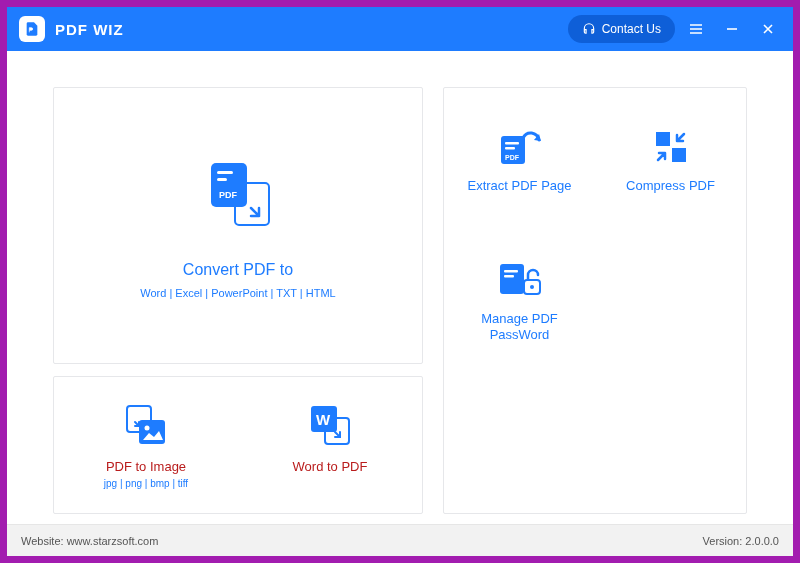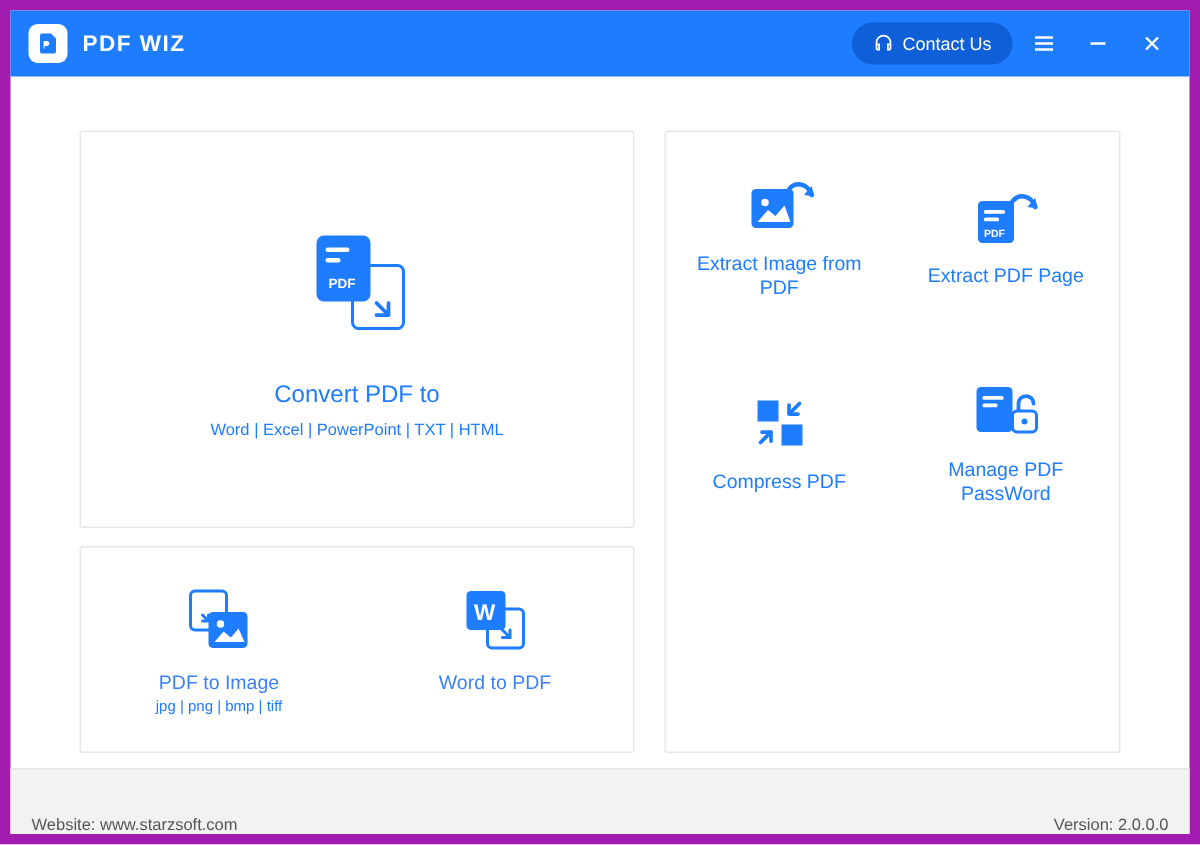--- a/index.html
+++ b/index.html
@@ -20,29 +20,29 @@
 
   .card { border: 1px solid #e6e7ea; background: #fff; border-radius: 2px; }
   .big-card { flex: 1; display: flex; flex-direction: column; align-items: center; justify-content: center; text-align: center; cursor: pointer; }
   .big-card .big-icon { margin-bottom: 22px; }
   .big-title { color: #1e7cff; font-size: 16px; font-weight: 500; margin-bottom: 8px; }
   .big-sub { color: #1e7cff; font-size: 11px; }
 
   .row-card { height: 138px; display: flex; }
   .row-item { flex: 1; display: flex; flex-direction: column; align-items: center; justify-content: center; text-align: center; cursor: pointer; }
   .row-item .ic { height: 48px; display:flex; align-items:center; justify-content:center; margin-bottom:10px;}
-  .item-label { color: #3b82f6; font-size: 13px; margin-bottom: 4px; }
+  .item-label { color: #b91c1c; font-size: 13px; margin-bottom: 4px; }
   .item-sub { color: #1e7cff; font-size: 10px; min-height: 12px; }
 
   .grid-card { height: 100%; display: grid; grid-template-columns: 1fr 1fr; grid-template-rows: 1fr 1fr 1fr; }
   .grid-item { display: flex; flex-direction: column; align-items: center; justify-content: center; text-align: center; cursor: pointer; padding: 6px;}
   .grid-item .ic { height: 46px; display:flex; align-items:center; justify-content:center; margin-bottom:8px;}
   .grid-label { color: #1e7cff; font-size: 13px; line-height: 1.25; }
 
-  .footer { height: 44px; background: #f2f2f2; display: flex; align-items: flex-end; padding: 0 14px; font-size: 11px; color: #555; border-top: 1px solid #e6e6e6;}
+  .footer { height: 32px; background: #f2f2f2; display: flex; align-items: center; padding: 0 14px; font-size: 11px; color: #555; border-top: 1px solid #e6e6e6;}
   .footer .spacer { flex: 1; }
 
   svg { display: block; }
 </style>
 </head>
 <body>
 
 <div class="window">
 
   <div class="titlebar">
@@ -131,32 +131,20 @@
           <div class="item-sub"></div>
         </div>
       </div>
     </div>
 
     <div class="right-col">
       <div class="card grid-card">
 
 
 
-        <div class="grid-item">
-          <div class="ic">
-            <svg width="50" height="46" viewBox="0 0 50 46">
-              <rect x="6" y="12" width="28" height="26" rx="3" fill="#1e7cff"></rect>
-              <circle cx="15" cy="21" r="2.5" fill="#fff"></circle>
-              <path d="M10 34l7-8 5 4 6-7 4 11z" fill="#fff"></path>
-              <path d="M30 14c4-8 14-6 16 2" fill="none" stroke="#1e7cff" stroke-width="3" stroke-linecap="round"></path>
-              <path d="M46 10l2 7-7-1z" fill="#1e7cff"></path>
-            </svg>
-          </div>
-          <div class="grid-label">Extract Image from PDF</div>
-        </div>
 
         <div class="grid-item">
           <div class="ic">
             <svg width="50" height="46" viewBox="0 0 50 46">
               <rect x="6" y="12" width="24" height="28" rx="3" fill="#1e7cff"></rect>
               <rect x="10" y="18" width="14" height="2.5" rx="1" fill="#fff"></rect>
               <rect x="10" y="23" width="10" height="2.5" rx="1" fill="#fff"></rect>
               <text x="10" y="36" fill="#fff" font-size="7" font-family="Arial" font-weight="700">PDF</text>
               <path d="M28 14c4-8 14-6 16 2" fill="none" stroke="#1e7cff" stroke-width="3" stroke-linecap="round"></path>
               <path d="M44 10l2 7-7-1z" fill="#1e7cff"></path>

